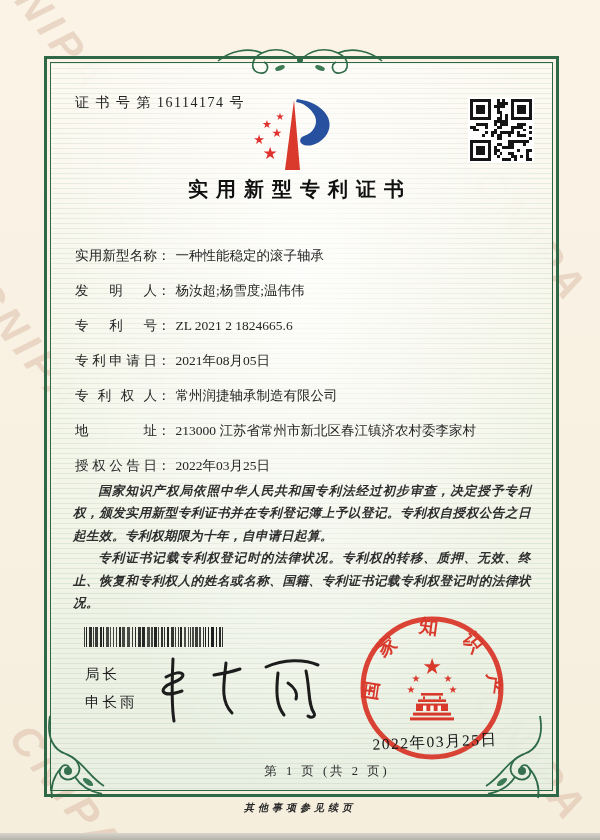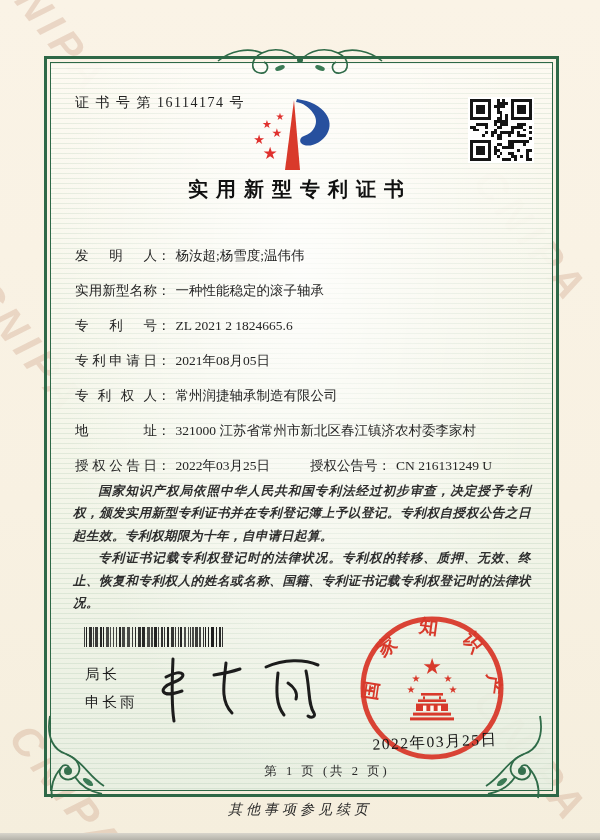--- a/index.html
+++ b/index.html
@@ -48,21 +48,21 @@
     font-size:14.5px;color:#1f1f1f;letter-spacing:3px;line-height:28px;}
   .signature{position:absolute;left:138px;top:646px;width:200px;height:82px;}
 
   .seal{position:absolute;left:358px;top:614px;width:148px;height:148px;}
   .seal-date{position:absolute;left:350px;top:732px;width:170px;text-align:center;
     font-size:15.5px;color:#161616;letter-spacing:1.5px;transform:rotate(-2.5deg);}
 
   .page-no{position:absolute;left:0;top:763px;width:100%;text-align:center;
     font-size:12.5px;letter-spacing:3px;color:#2c2c2c;margin-left:27px;}
   .footer-note{position:absolute;left:0;top:801px;width:100%;text-align:center;z-index:2;
-    font-size:14px;letter-spacing:4px;color:#2a2a2a;font-style:italic;}
+    font-size:10px;letter-spacing:4px;color:#2a2a2a;font-style:italic;font-weight:bold;}
   .scan-edge{position:absolute;left:0;bottom:0;width:100%;height:7px;z-index:4;
     background:linear-gradient(180deg,#d8d5cc,#b4b2a9);}
 </style>
 </head>
 <body>
 
 <div class="page">
 
   <span class="wm" style="left:-28px;top:2px;">CNIPA</span>
   <span class="wm" style="left:-52px;top:322px;">CNIPA</span>
@@ -242,42 +242,39 @@
           <rect x="15" y="20" width="1" height="1" fill="#151515"></rect>
           <rect x="19" y="20" width="1" height="1" fill="#151515"></rect>
           <rect x="20" y="20" width="1" height="1" fill="#151515"></rect>
         </svg>
       </div>
 
     <div class="title">实用新型专利证书</div>
 
     <div class="fields">
       <div class="row">
+        <span class="flabel">实用新型名称</span><span class="colon">：</span><span class="fval">一种性能稳定的滚子轴承</span>
+      </div>
+      <div class="row">
         <span class="flabel">发明人</span><span class="colon">：</span><span class="fval">杨汝超;杨雪度;温伟伟</span>
       </div>
       <div class="row">
-        <span class="flabel">实用新型名称</span><span class="colon">：</span><span class="fval">一种性能稳定的滚子轴承</span>
-      </div>
-      <div class="row">
         <span class="flabel">专利号</span><span class="colon">：</span><span class="fval">ZL 2021 2 1824665.6</span>
       </div>
       <div class="row">
         <span class="flabel">专利申请日</span><span class="colon">：</span><span class="fval">2021年08月05日</span>
       </div>
       <div class="row">
         <span class="flabel">专利权人</span><span class="colon">：</span><span class="fval">常州润捷轴承制造有限公司</span>
       </div>
       <div class="row">
-        <span class="flabel">地址</span><span class="colon">：</span><span class="fval">321000 江苏省常州市新北区春江镇济农村委李家村</span>
+        <span class="flabel">地址</span><span class="colon">：</span><span class="fval">213000 江苏省常州市新北区春江镇济农村委李家村</span>
       </div>
       <div class="row">
         <span class="flabel">授权公告日</span><span class="colon">：</span><span class="fval">2022年03月25日</span>
-        <span class="g2">
-          <span>授权公告号</span><span class="colon">：</span><span>CN 216131249 U</span>
-        </span>
       </div>
     </div>
 
     <div class="body-text">
       <p>国家知识产权局依照中华人民共和国专利法经过初步审查，决定授予专利权，颁发实用新型专利证书并在专利登记簿上予以登记。专利权自授权公告之日起生效。专利权期限为十年，自申请日起算。</p>
       <p>专利证书记载专利权登记时的法律状况。专利权的转移、质押、无效、终止、恢复和专利权人的姓名或名称、国籍、专利证书记载专利权登记时的法律状况。</p>
     </div>
 
     <div class="barcode"><span style="width:1px;margin-right:1px;opacity:0.8205294758081436"></span><span style="width:1px;margin-right:2px;opacity:0.981364905834198"></span><span style="width:3px;margin-right:1px;opacity:0.9010981991887093"></span><span style="width:1px;margin-right:1px;opacity:0.8283601999282837"></span><span style="width:3px;margin-right:2px;opacity:0.8459793329238892"></span><span style="width:2px;margin-right:1px;opacity:0.9461752250790596"></span><span style="width:1px;margin-right:2px;opacity:0.9786684215068817"></span><span style="width:3px;margin-right:1px;opacity:0.7870274484157562"></span><span style="width:1px;margin-right:2px;opacity:0.7529212236404419"></span><span style="width:1px;margin-right:2px;opacity:0.7975887060165405"></span><span style="width:1px;margin-right:2px;opacity:0.8353217840194702"></span><span style="width:2px;margin-right:1px;opacity:0.9500201940536499"></span><span style="width:3px;margin-right:2px;opacity:0.7905105352401733"></span><span style="width:3px;margin-right:2px;opacity:0.7709697186946869"></span><span style="width:1px;margin-right:2px;opacity:0.8481811285018921"></span><span style="width:1px;margin-right:2px;opacity:0.9220927953720093"></span><span style="width:3px;margin-right:1px;opacity:0.8958076313138008"></span><span style="width:3px;margin-right:2px;opacity:0.9424562156200409"></span><span style="width:3px;margin-right:1px;opacity:0.7709482675418258"></span><span style="width:2px;margin-right:1px;opacity:0.7924837619066238"></span><span style="width:3px;margin-right:1px;opacity:0.9620868563652039"></span><span style="width:1px;margin-right:2px;opacity:0.788385659456253"></span><span style="width:2px;margin-right:1px;opacity:0.8879236048087478"></span><span style="width:1px;margin-right:2px;opacity:0.8849882781505585"></span><span style="width:2px;margin-right:2px;opacity:0.9586070477962494"></span><span style="width:3px;margin-right:1px;opacity:0.8686873614788055"></span><span style="width:1px;margin-right:2px;opacity:0.840077817440033"></span><span style="width:1px;margin-right:1px;opacity:0.8568492233753204"></span><span style="width:2px;margin-right:2px;opacity:0.9522911608219147"></span><span style="width:2px;margin-right:2px;opacity:0.7584097683429718"></span><span style="width:1px;margin-right:1px;opacity:0.7825998067855835"></span><span style="width:1px;margin-right:1px;opacity:0.8677473664283752"></span><span style="width:2px;margin-right:1px;opacity:0.7685745432972908"></span><span style="width:3px;margin-right:1px;opacity:0.8346266746520996"></span><span style="width:2px;margin-right:2px;opacity:0.7840442657470703"></span><span style="width:1px;margin-right:1px;opacity:0.8781991675496101"></span><span style="width:1px;margin-right:2px;opacity:0.9818532466888428"></span><span style="width:1px;margin-right:2px;opacity:0.980637788772583"></span><span style="width:3px;margin-right:2px;opacity:0.9818313121795654"></span><span style="width:1px;margin-right:2px;opacity:0.95533287525177"></span><span style="width:2px;margin-right:1px;opacity:0.9252015352249146"></span><span style="width:1px;margin-right:2px;opacity:0.8727961778640747"></span></div>
 

